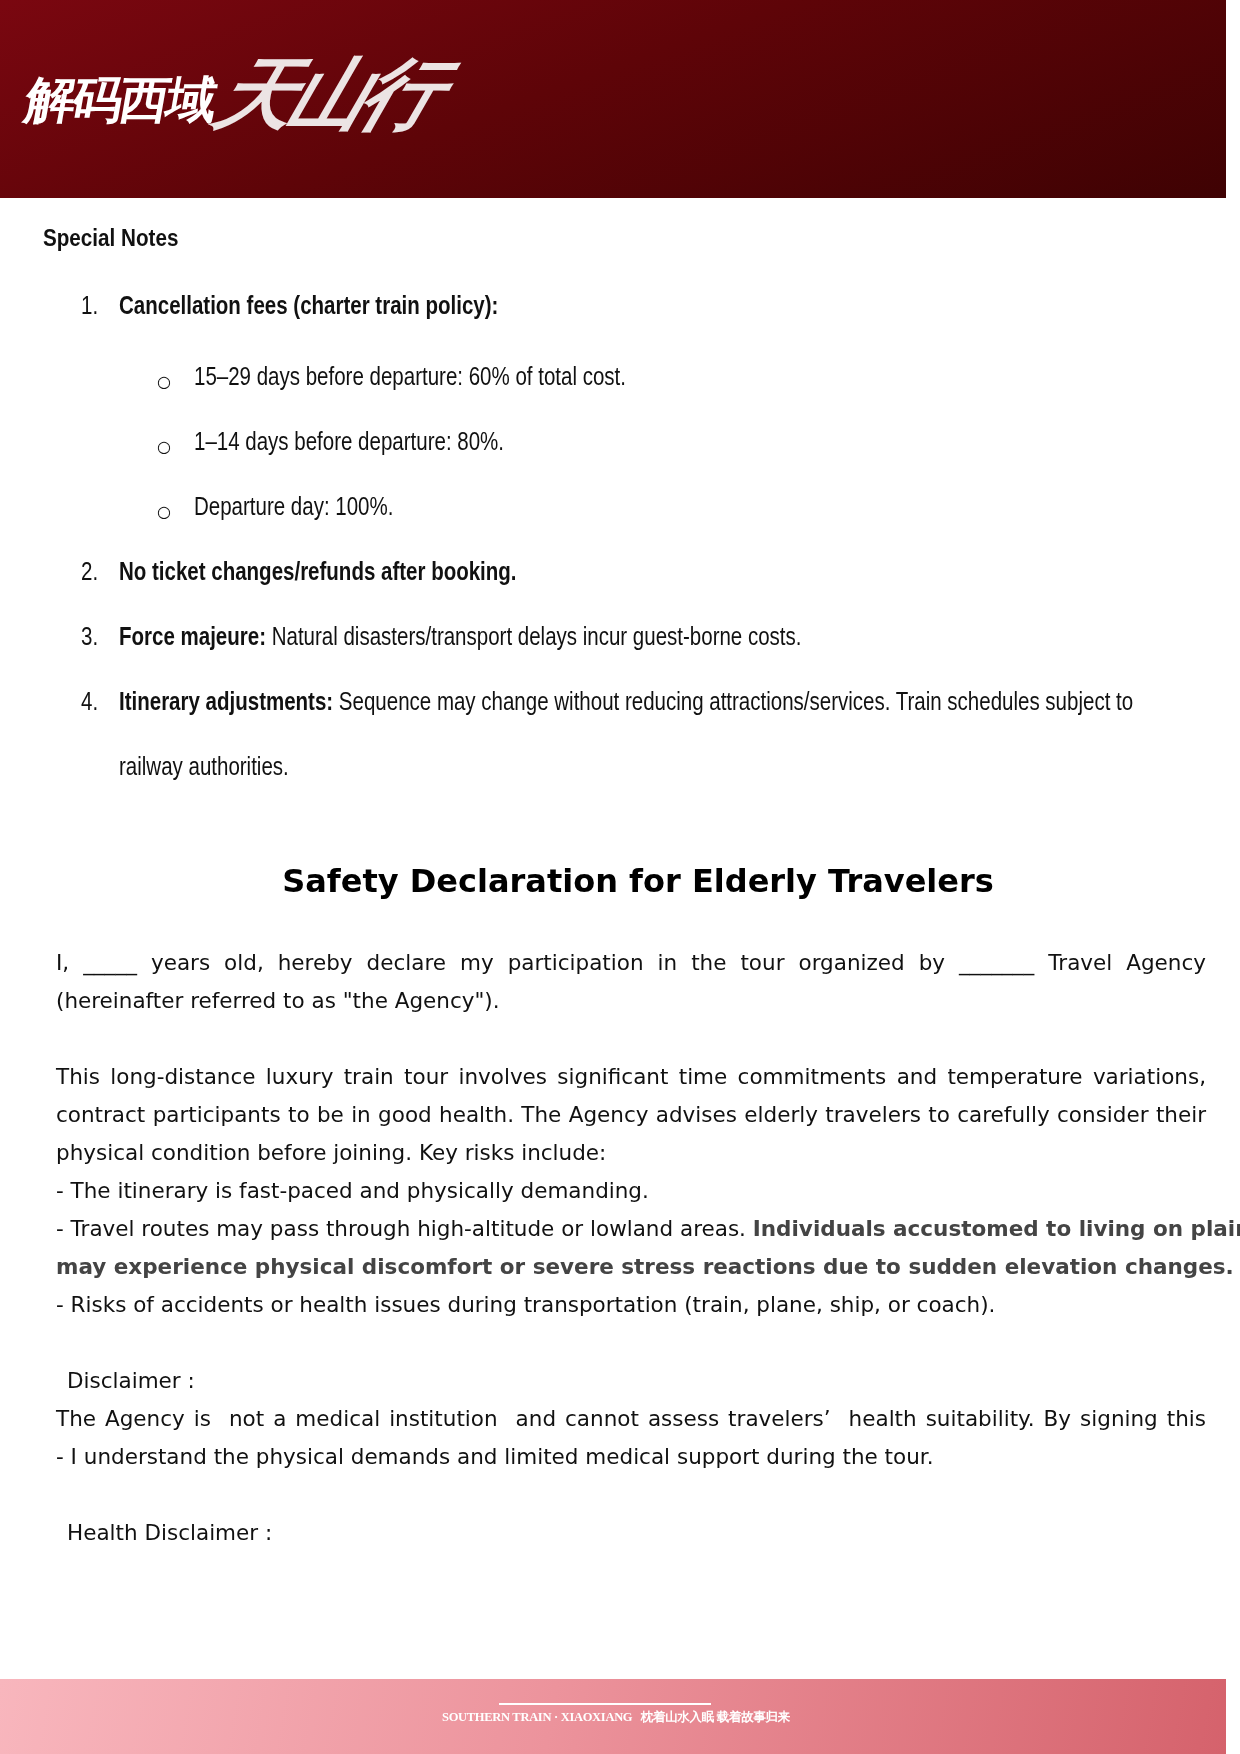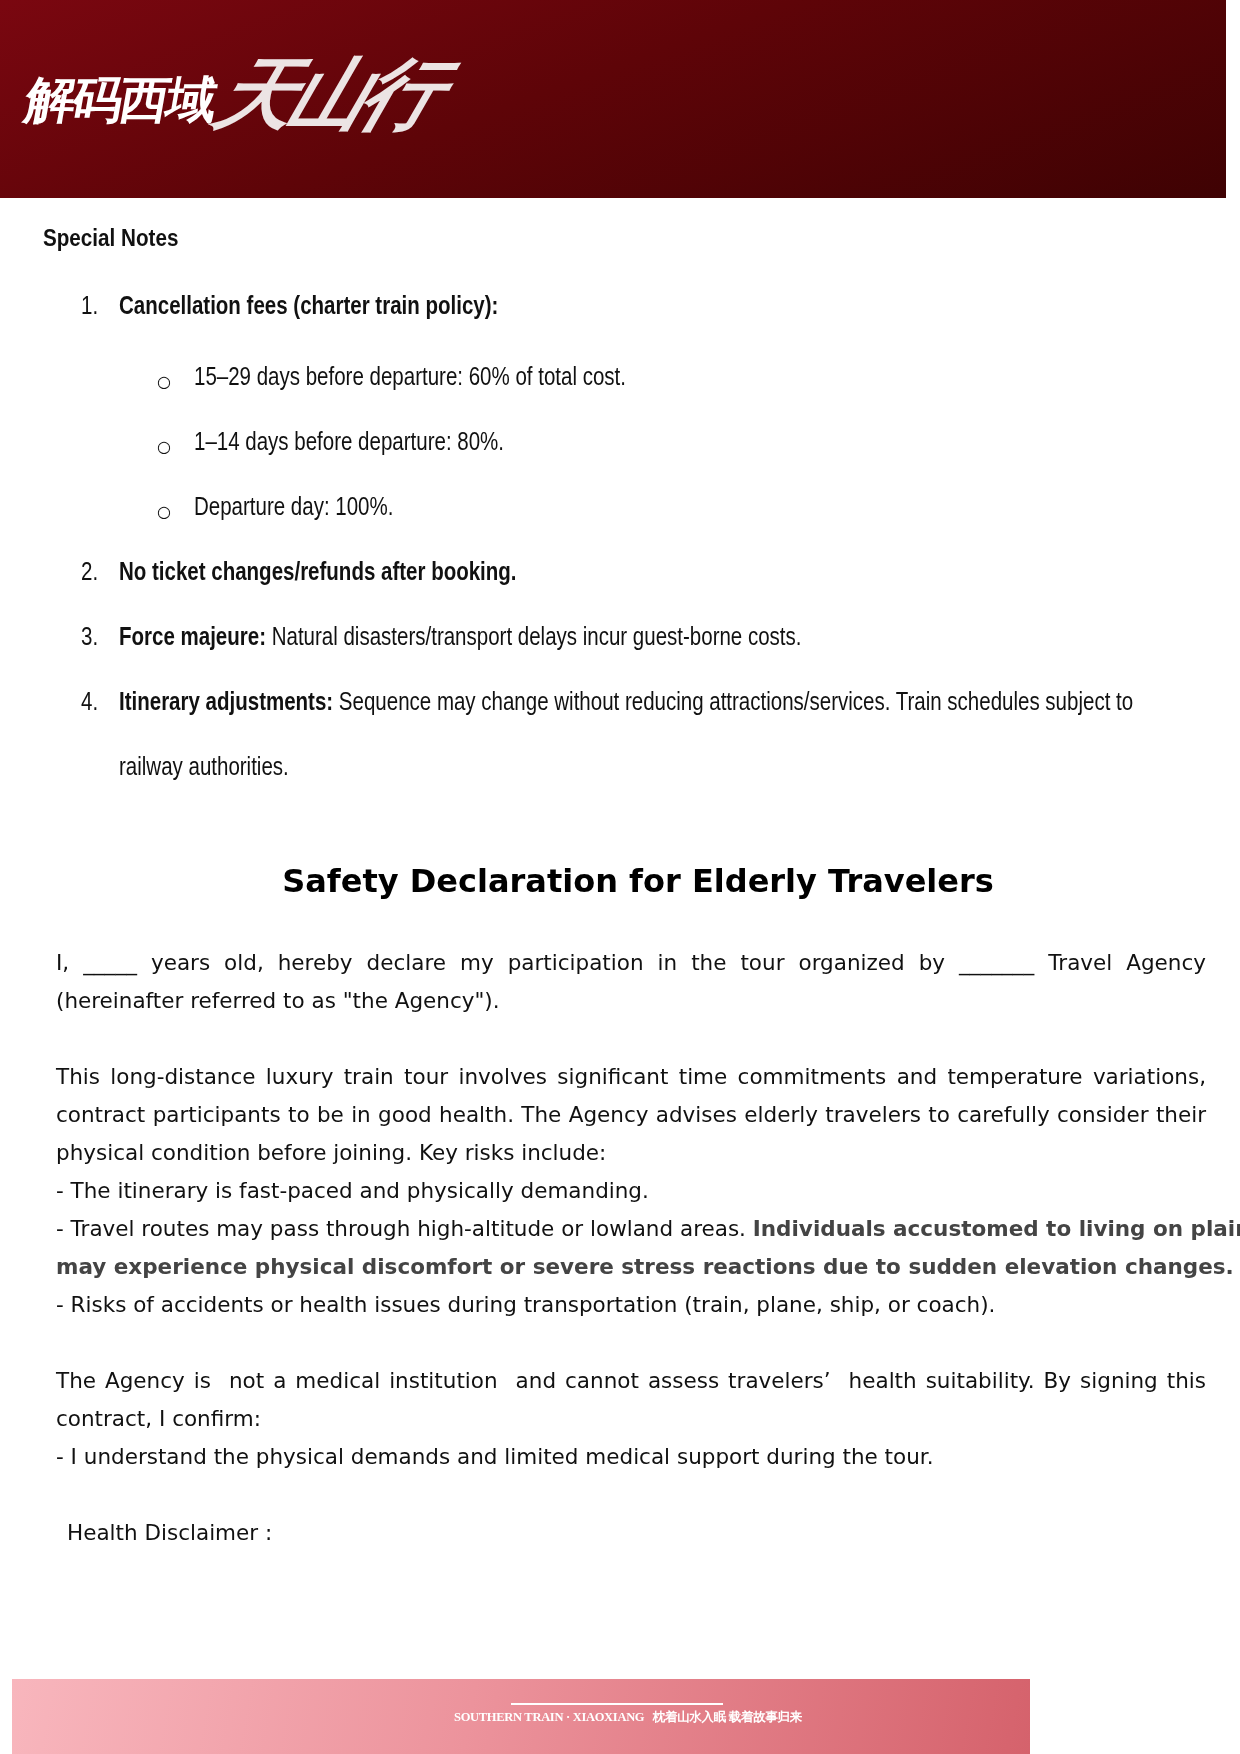--- a/index.html
+++ b/index.html
@@ -50,23 +50,22 @@
   .decl {
     position: absolute; left: 56px; width: 1150px;
     font-family: "DejaVu Sans", sans-serif; font-size: 21.5px; line-height: 38px; color: #111;
   }
   .just { text-align: justify; text-align-last: justify; }
   .line { white-space: nowrap; }
   .gray-bold { color: #444; font-weight: bold; }
   .sec-head { padding-left: 11px; }
 
   .footer {
-    position: absolute; left: 0; top: 1679px; width: 1018px; height: 75px;
+    position: absolute; left: 0; top: 1679px; width: 1226px; height: 75px;
     background: linear-gradient(100deg, #f8b6bd 0%, #ec939c 45%, #d5626c 100%);
-    margin-left: 12px;
   }
   .footer-rule {
     position: absolute; left: 499px; top: 24px; width: 212px; height: 2px; background: #fff;
   }
   .footer-text {
     position: absolute; left: 0; width: 1232px; top: 30px; text-align: center;
     color: #fff; font-family: "Liberation Serif", serif; font-weight: bold; font-size: 12.5px;
     letter-spacing: -0.3px;
   }
 </style>
@@ -125,22 +124,22 @@
   <div class="line just">contract participants to be in good health. The Agency advises elderly travelers to carefully consider their</div>
   <div class="line">physical condition before joining. Key risks include:</div>
   <div class="line">- The itinerary is fast-paced and physically demanding.</div>
   <div class="line just">
     <span>- Travel routes may pass through high-altitude or lowland areas. </span><span class="gray-bold">Individuals accustomed to living on plains</span>
   </div>
   <div class="line gray-bold">may experience physical discomfort or severe stress reactions due to sudden elevation changes.</div>
   <div class="line">- Risks of accidents or health issues during transportation (train, plane, ship, or coach).</div>
   <div style="height:38px;"></div>
 
+  <div class="line sec-head">Disclaimer :</div>
   <div class="line just" style="white-space:pre;">The Agency is  not a medical institution  and cannot assess travelers’  health suitability. By signing this</div>
-  <div class="line">contract, I confirm:</div>
   <div class="line">- I understand the physical demands and limited medical support during the tour.</div>
   <div style="height:38px;"></div>
 
   <div class="line sec-head">Health Disclaimer :</div>
 </div>
 
 <div class="footer">
   <div class="footer-rule"></div>
   <div class="footer-text" style="white-space:pre;">SOUTHERN TRAIN · XIAOXIANG   枕着山水入眠 载着故事归来</div>
 </div>

